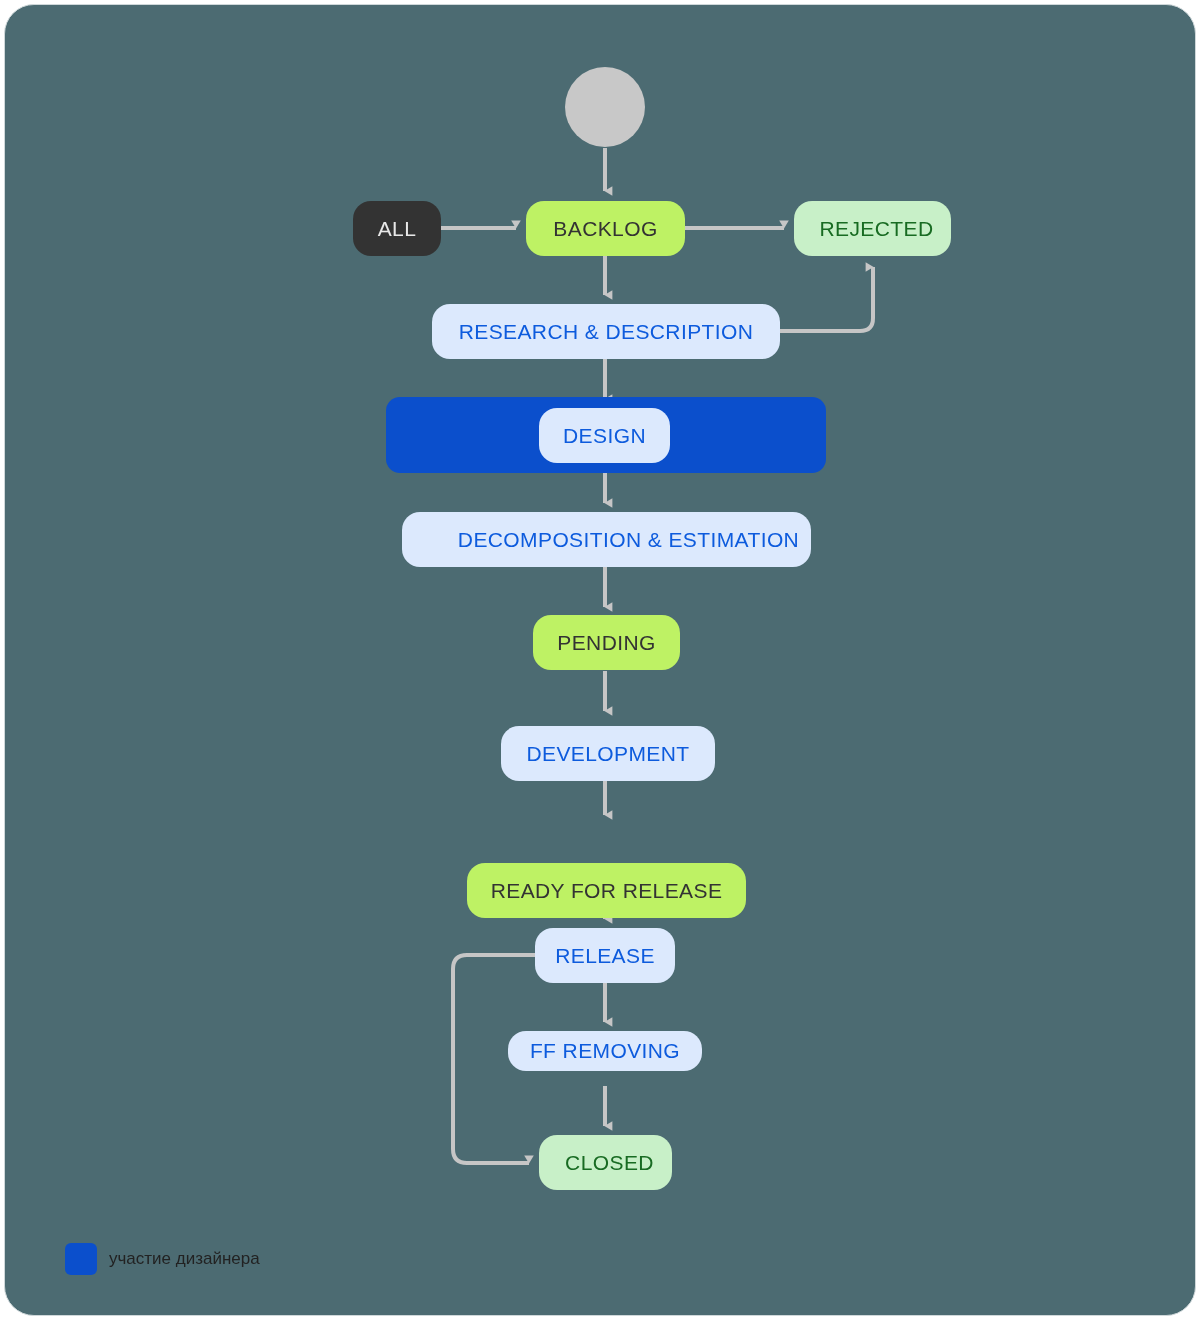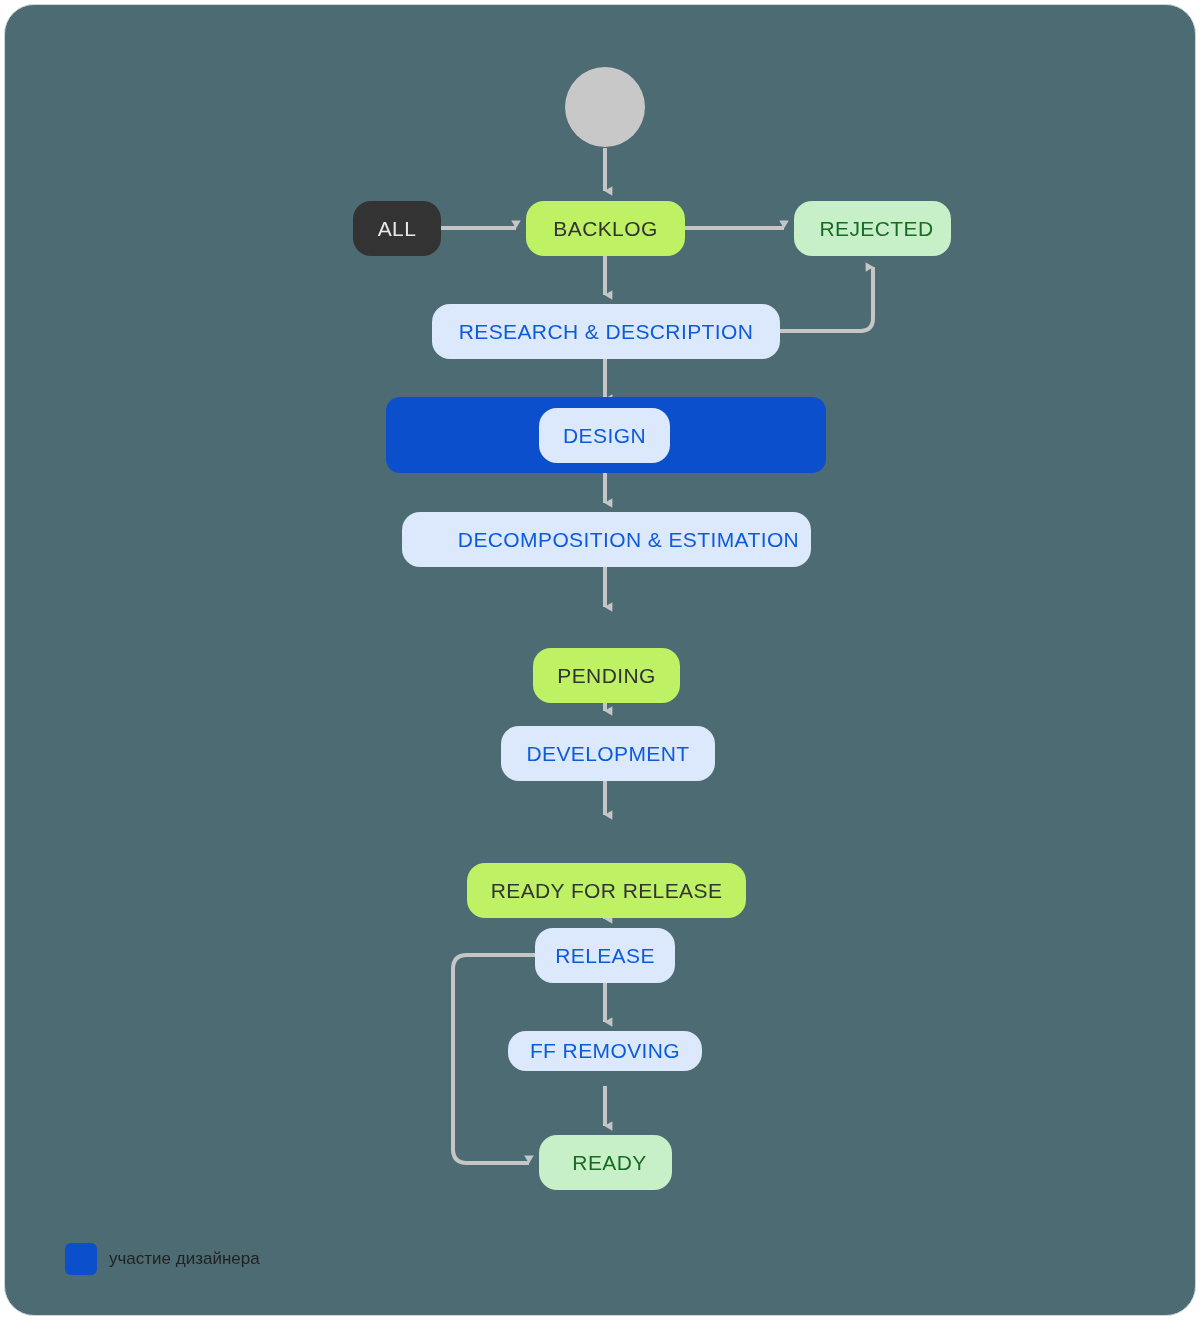--- a/index.html
+++ b/index.html
@@ -153,42 +153,42 @@
   </div>
 
   <div class="node node-blue" style="left:534px; top:403px; width:131px; height:55px;">
     <span>DESIGN</span>
   </div>
 
   <div class="node node-blue" style="left:397px; top:507px; width:409px; height:55px;padding-left:44px;">
     <span>DECOMPOSITION &amp; ESTIMATION</span>
   </div>
 
-  <div class="node node-gray" style="left:528px; top:643px; width:147px; height:55px;">
+  <div class="node node-gray" style="left:528px; top:610px; width:147px; height:55px;">
     <span>PENDING</span>
   </div>
 
   <div class="node node-blue" style="left:496px; top:715px; width:214px; height:55px;margin-top:6px;">
     <span>DEVELOPMENT</span>
   </div>
 
   <div class="node node-gray" style="left:462px; top:819px; width:279px; height:55px;margin-top:39px;">
     <span>READY FOR RELEASE</span>
   </div>
 
   <div class="node node-blue" style="left:530px; top:923px; width:140px; height:55px;">
     <span>RELEASE</span>
   </div>
 
   <div class="node node-blue" style="left:503px; top:1026px; width:194px; height:40px;">
     <span>FF REMOVING</span>
   </div>
 
   <div class="node node-green" style="left:534px; top:1130px; width:133px; height:55px;">
-    <span>READY</span>
+    <span>CLOSED</span>
   </div>
 
   <div class="legend">
     <div class="legend-swatch"></div>
     <div class="legend-label">участие дизайнера</div>
   </div>
 
 </div>
 
 </body></html>

